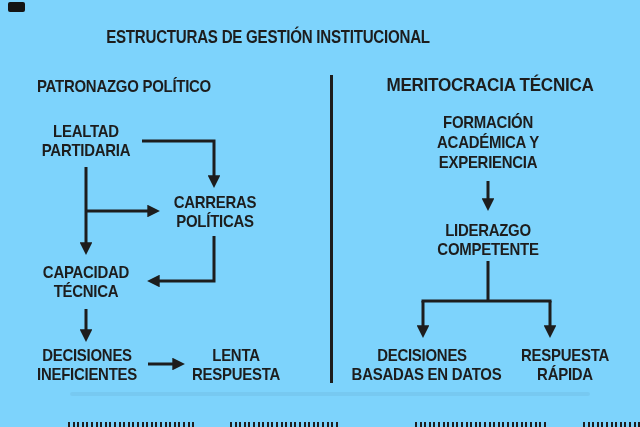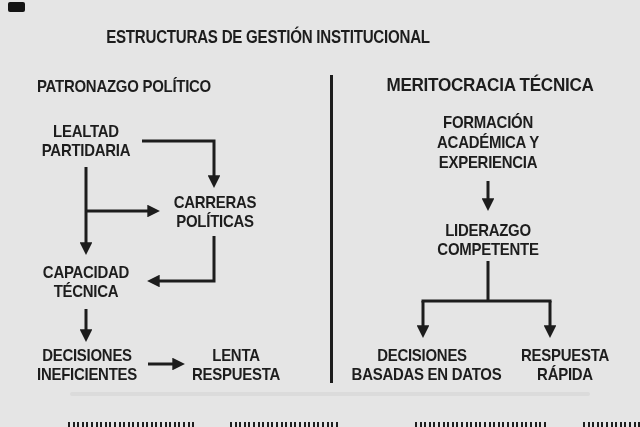--- a/index.html
+++ b/index.html
@@ -1,17 +1,17 @@
 <!DOCTYPE html>
 <html><head>
 <meta charset="utf-8">
 <style>
   html,body{margin:0;padding:0;background:#ffffff;}
   .stage{
-    position:relative;width:640px;height:427px;background:#e5e5e5;overflow:hidden;
+    position:relative;width:640px;height:427px;background:#7dd3fc;overflow:hidden;
     font-family:"Liberation Sans", sans-serif;color:#1d1d1d;
   }
   .node{
     position:absolute;font-weight:700;text-align:center;
     font-size:17px;line-height:19px;letter-spacing:-0.3px;white-space:nowrap;
     transform:scaleX(0.88);transform-origin:50% 50%;
     color:#1d1d1d;
   }
   .node .ln{display:block;}
   .title{font-size:18px;transform:scaleX(0.84);line-height:20px;}

